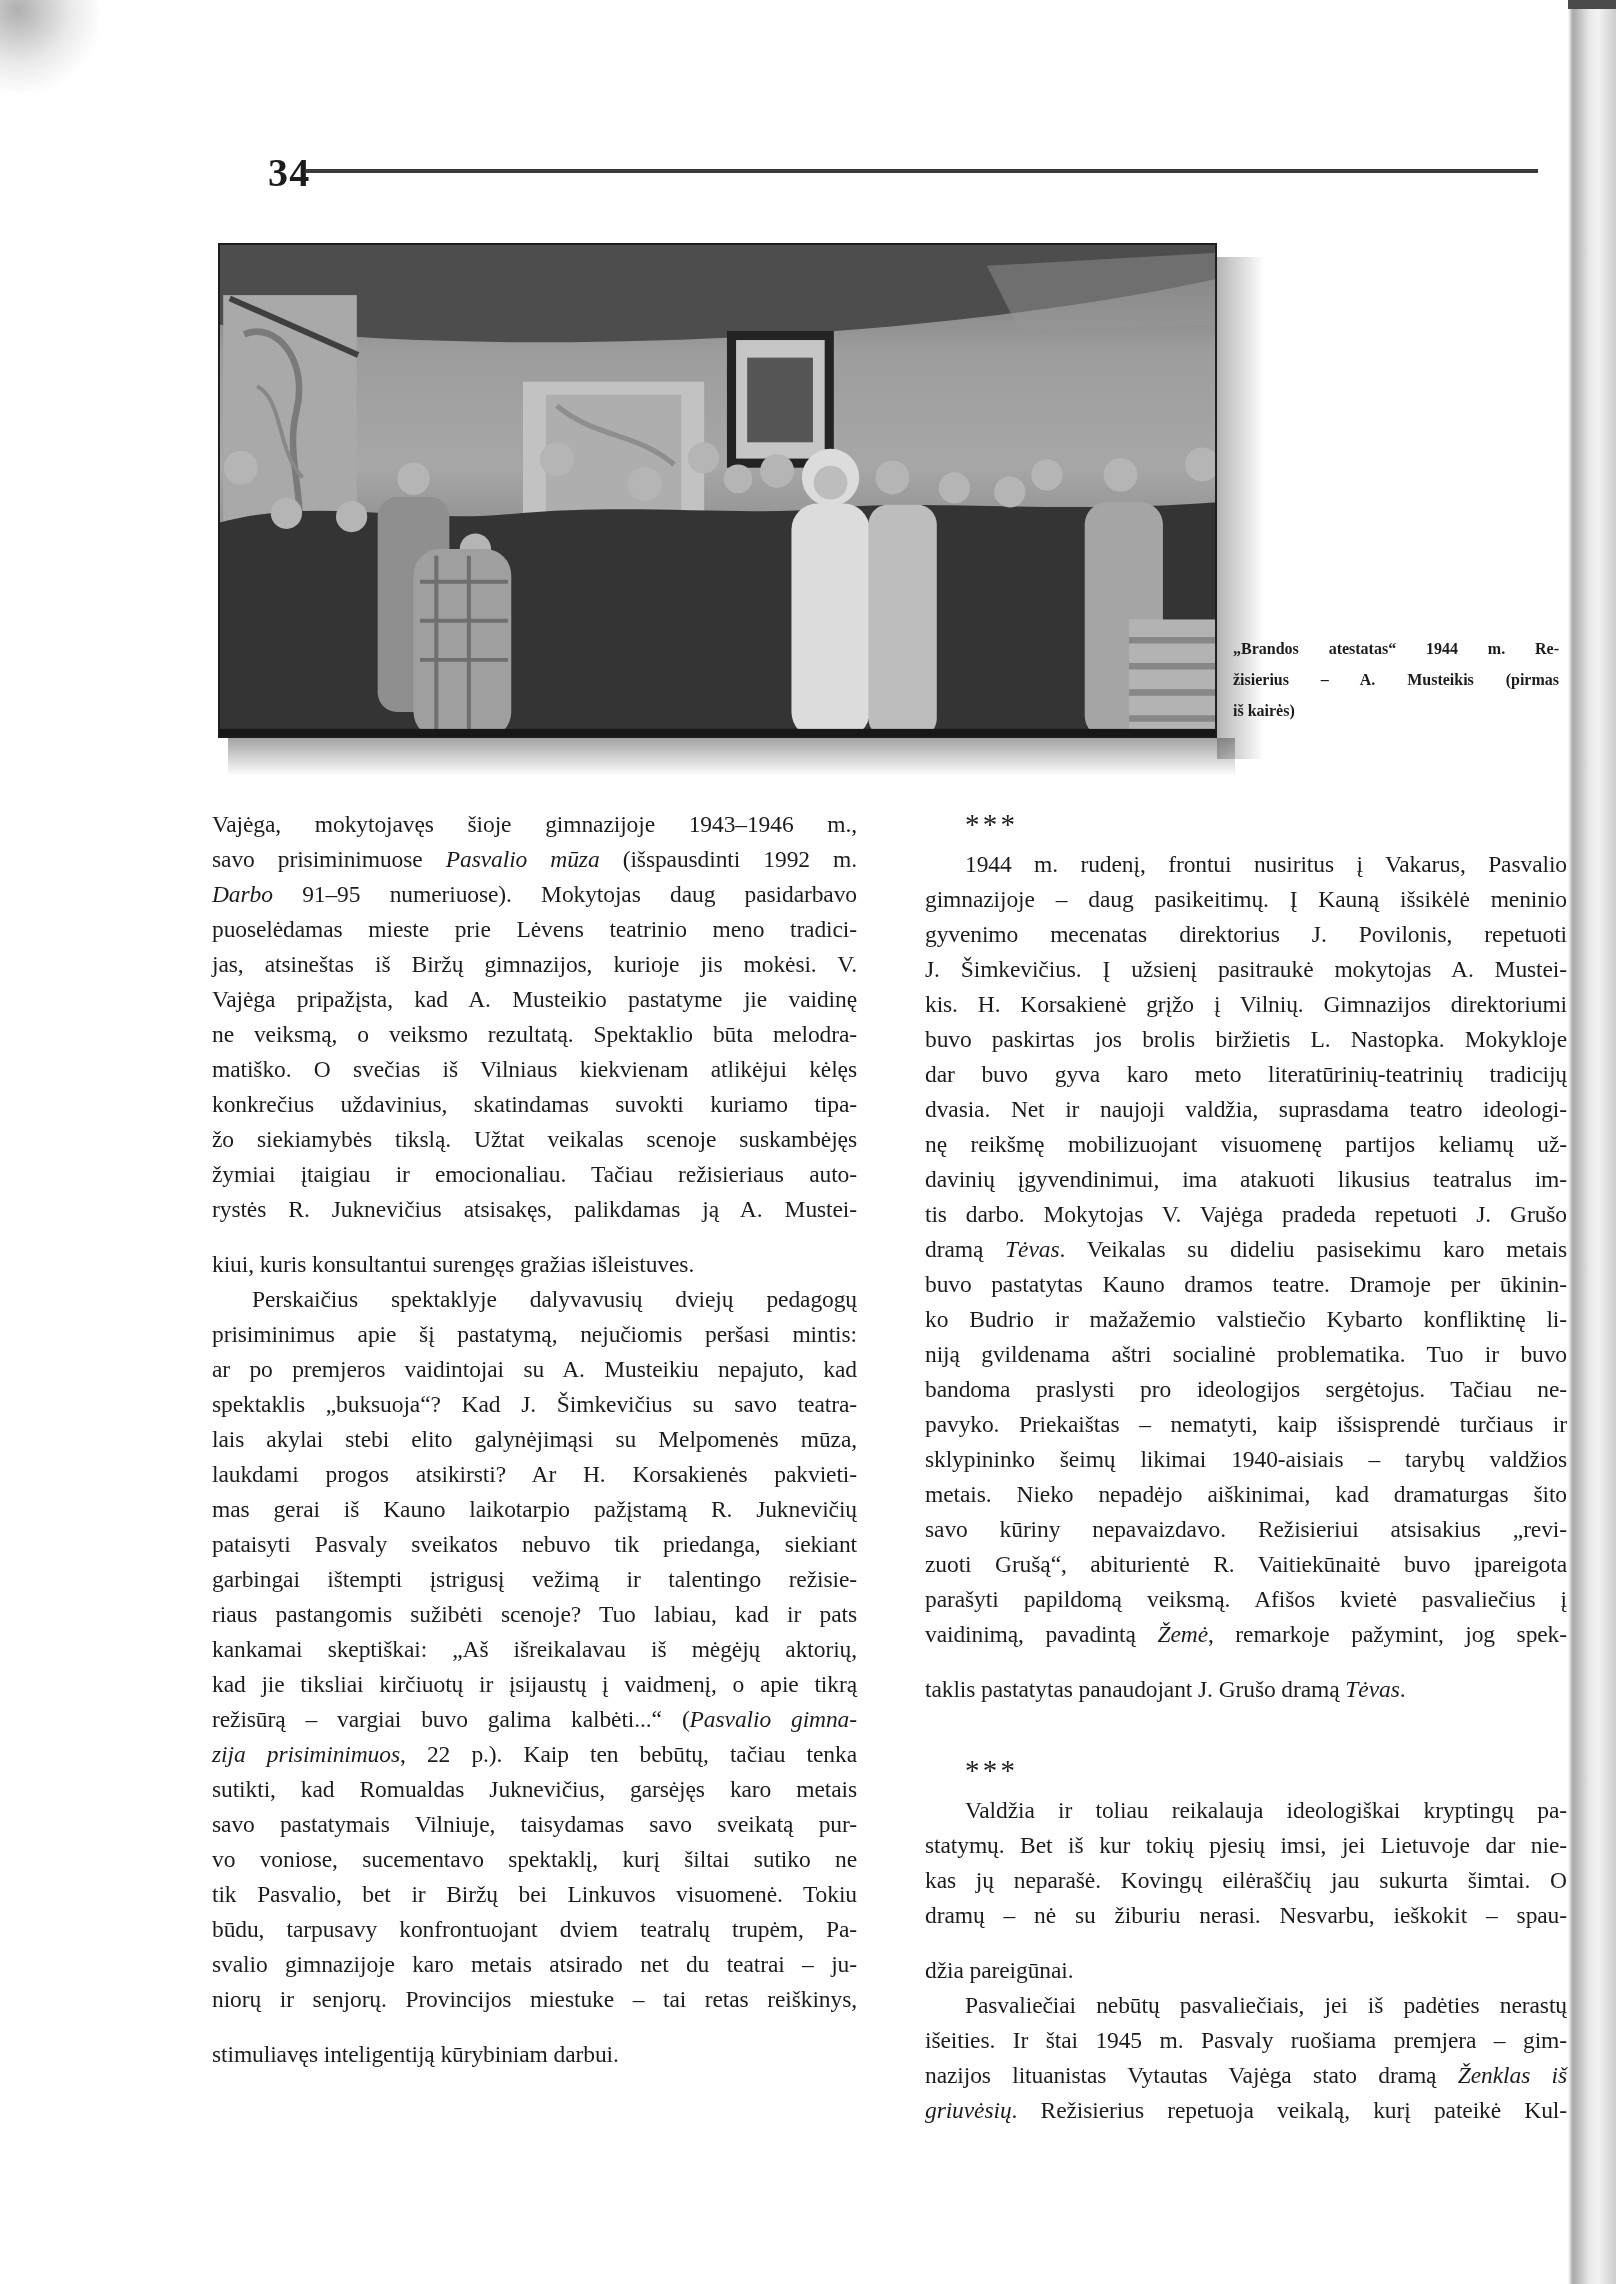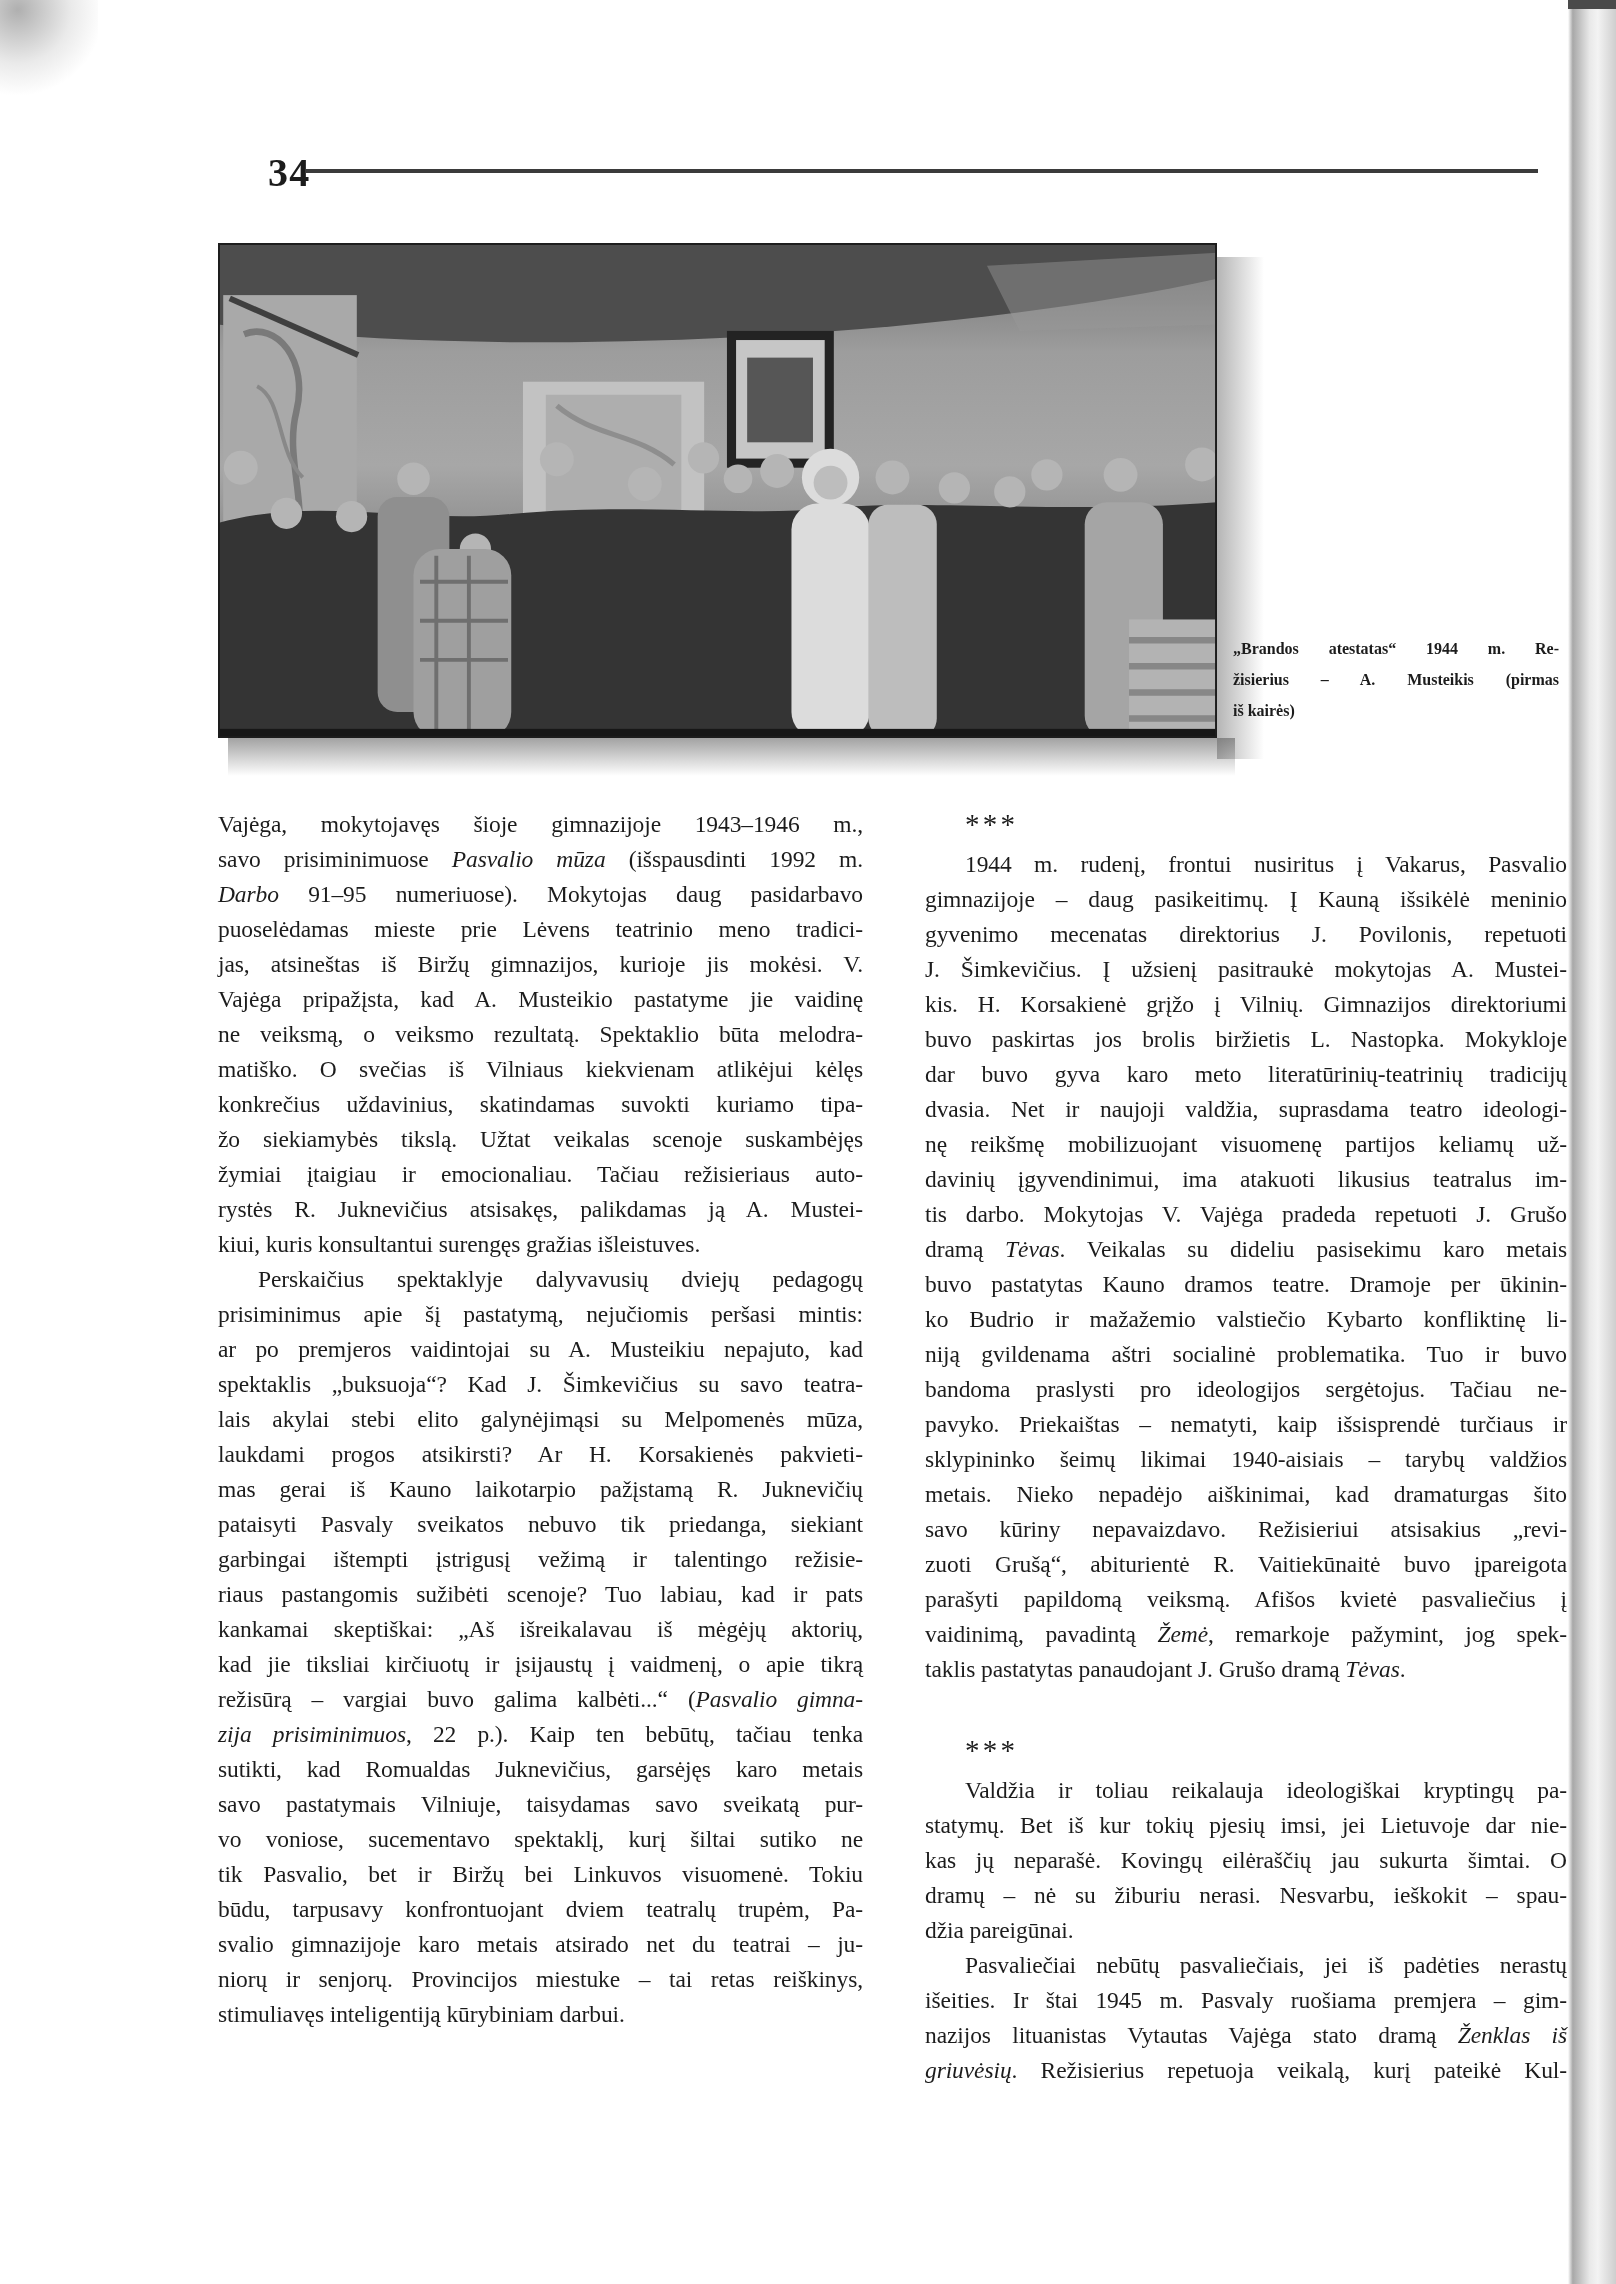--- a/index.html
+++ b/index.html
@@ -30,27 +30,27 @@
   .photo-shadow-right{
     position:absolute;left:1217px;top:257px;width:47px;height:502px;
     background:linear-gradient(90deg, rgba(90,90,90,.45), rgba(255,255,255,0));
   }
   
   .caption{position:absolute;left:1233px;top:633px;width:326px;font-weight:bold;}
   .cap-line{font-size:16px;line-height:31px;height:31px;white-space:nowrap;text-align:justify;text-align-last:justify;}
   .cap-line.last{text-align-last:left;}
   
   .col{position:absolute;top:807px;width:645px;}
-  .col-left{left:218px;font-family:Liberation Serif, serif;}
+  .col-left{left:212px;font-family:Liberation Serif, serif;}
   .col-right{left:925px;width:642px;}
   .line{
     font-size:23.5px;line-height:35px;height:35px;white-space:nowrap;
     text-align:justify;text-align-last:justify;letter-spacing:-0.1px;
   }
-  .line.last{text-align-last:left;}
+  .line.last{text-align-last:left;margin-top:20px;}
   .line.indent{text-indent:40px;}
   .stars{font-size:29px;line-height:35px;height:36px;text-indent:40px;letter-spacing:3.3px;margin-bottom:3.9px;}
   .stars.gap-before{margin-top:46px;}
 </style>
 </head>
 <body>
 
 <div class="sheet">
 
   <div class="corner-smudge"></div>

